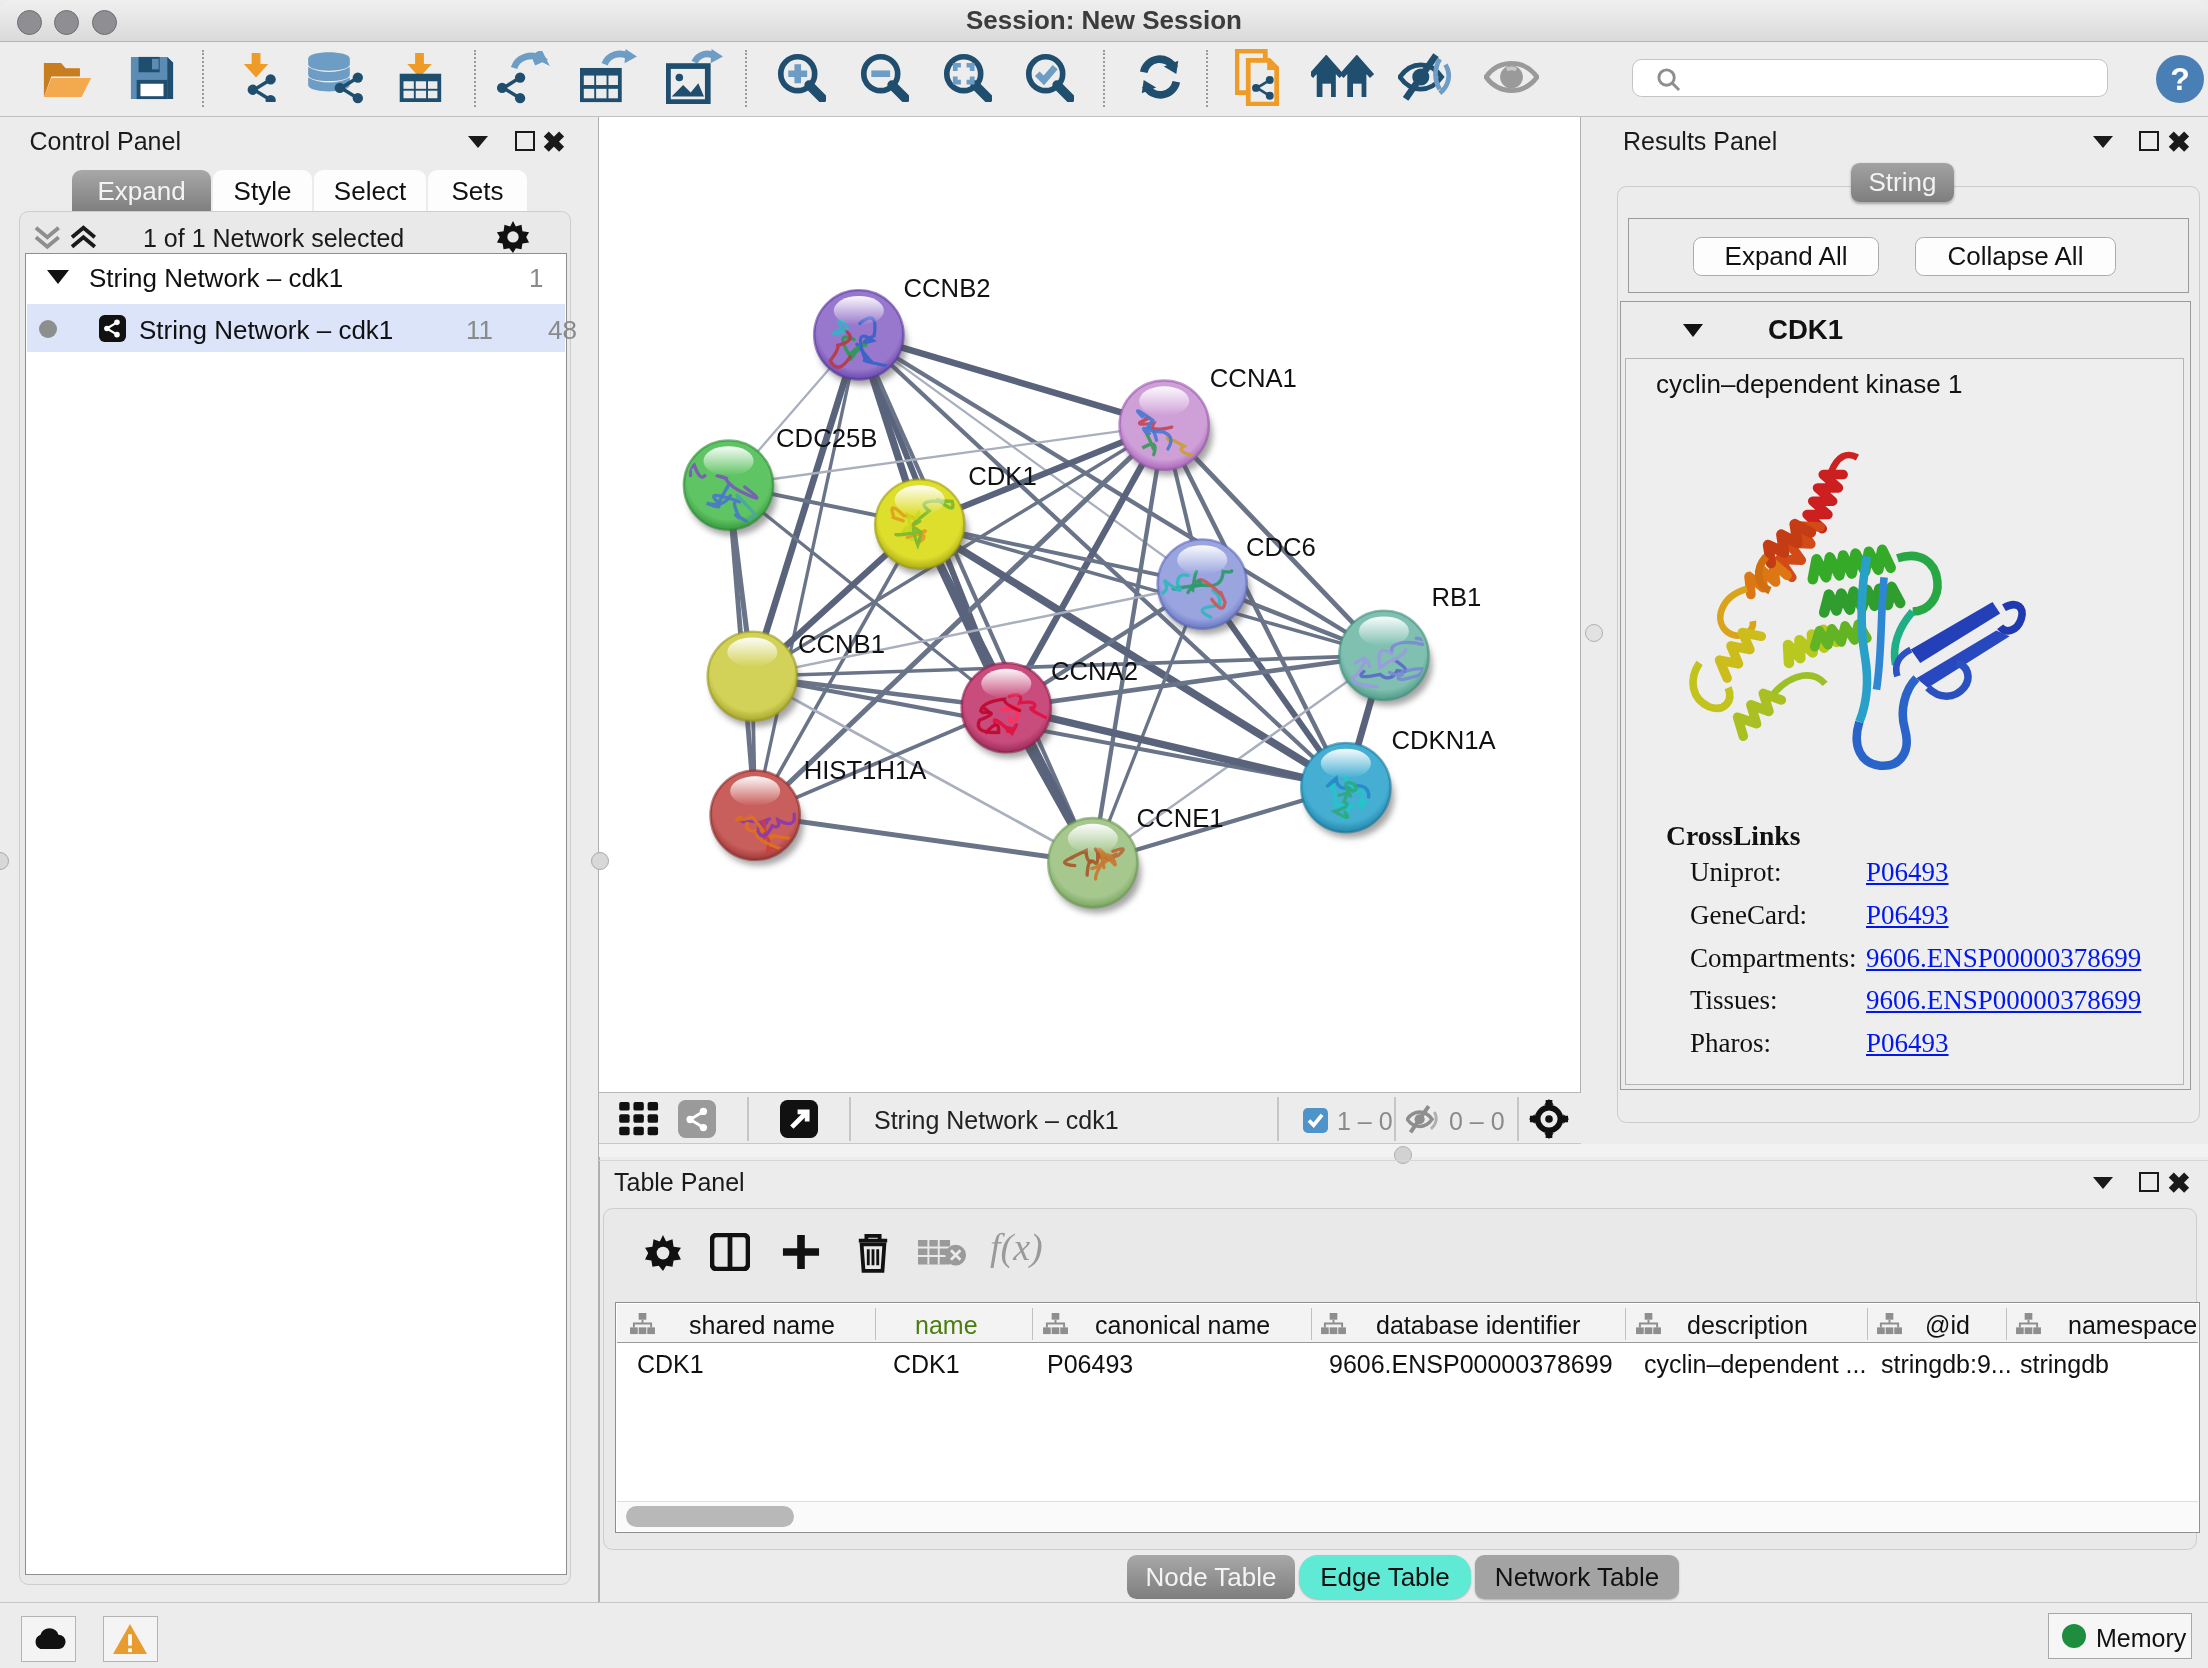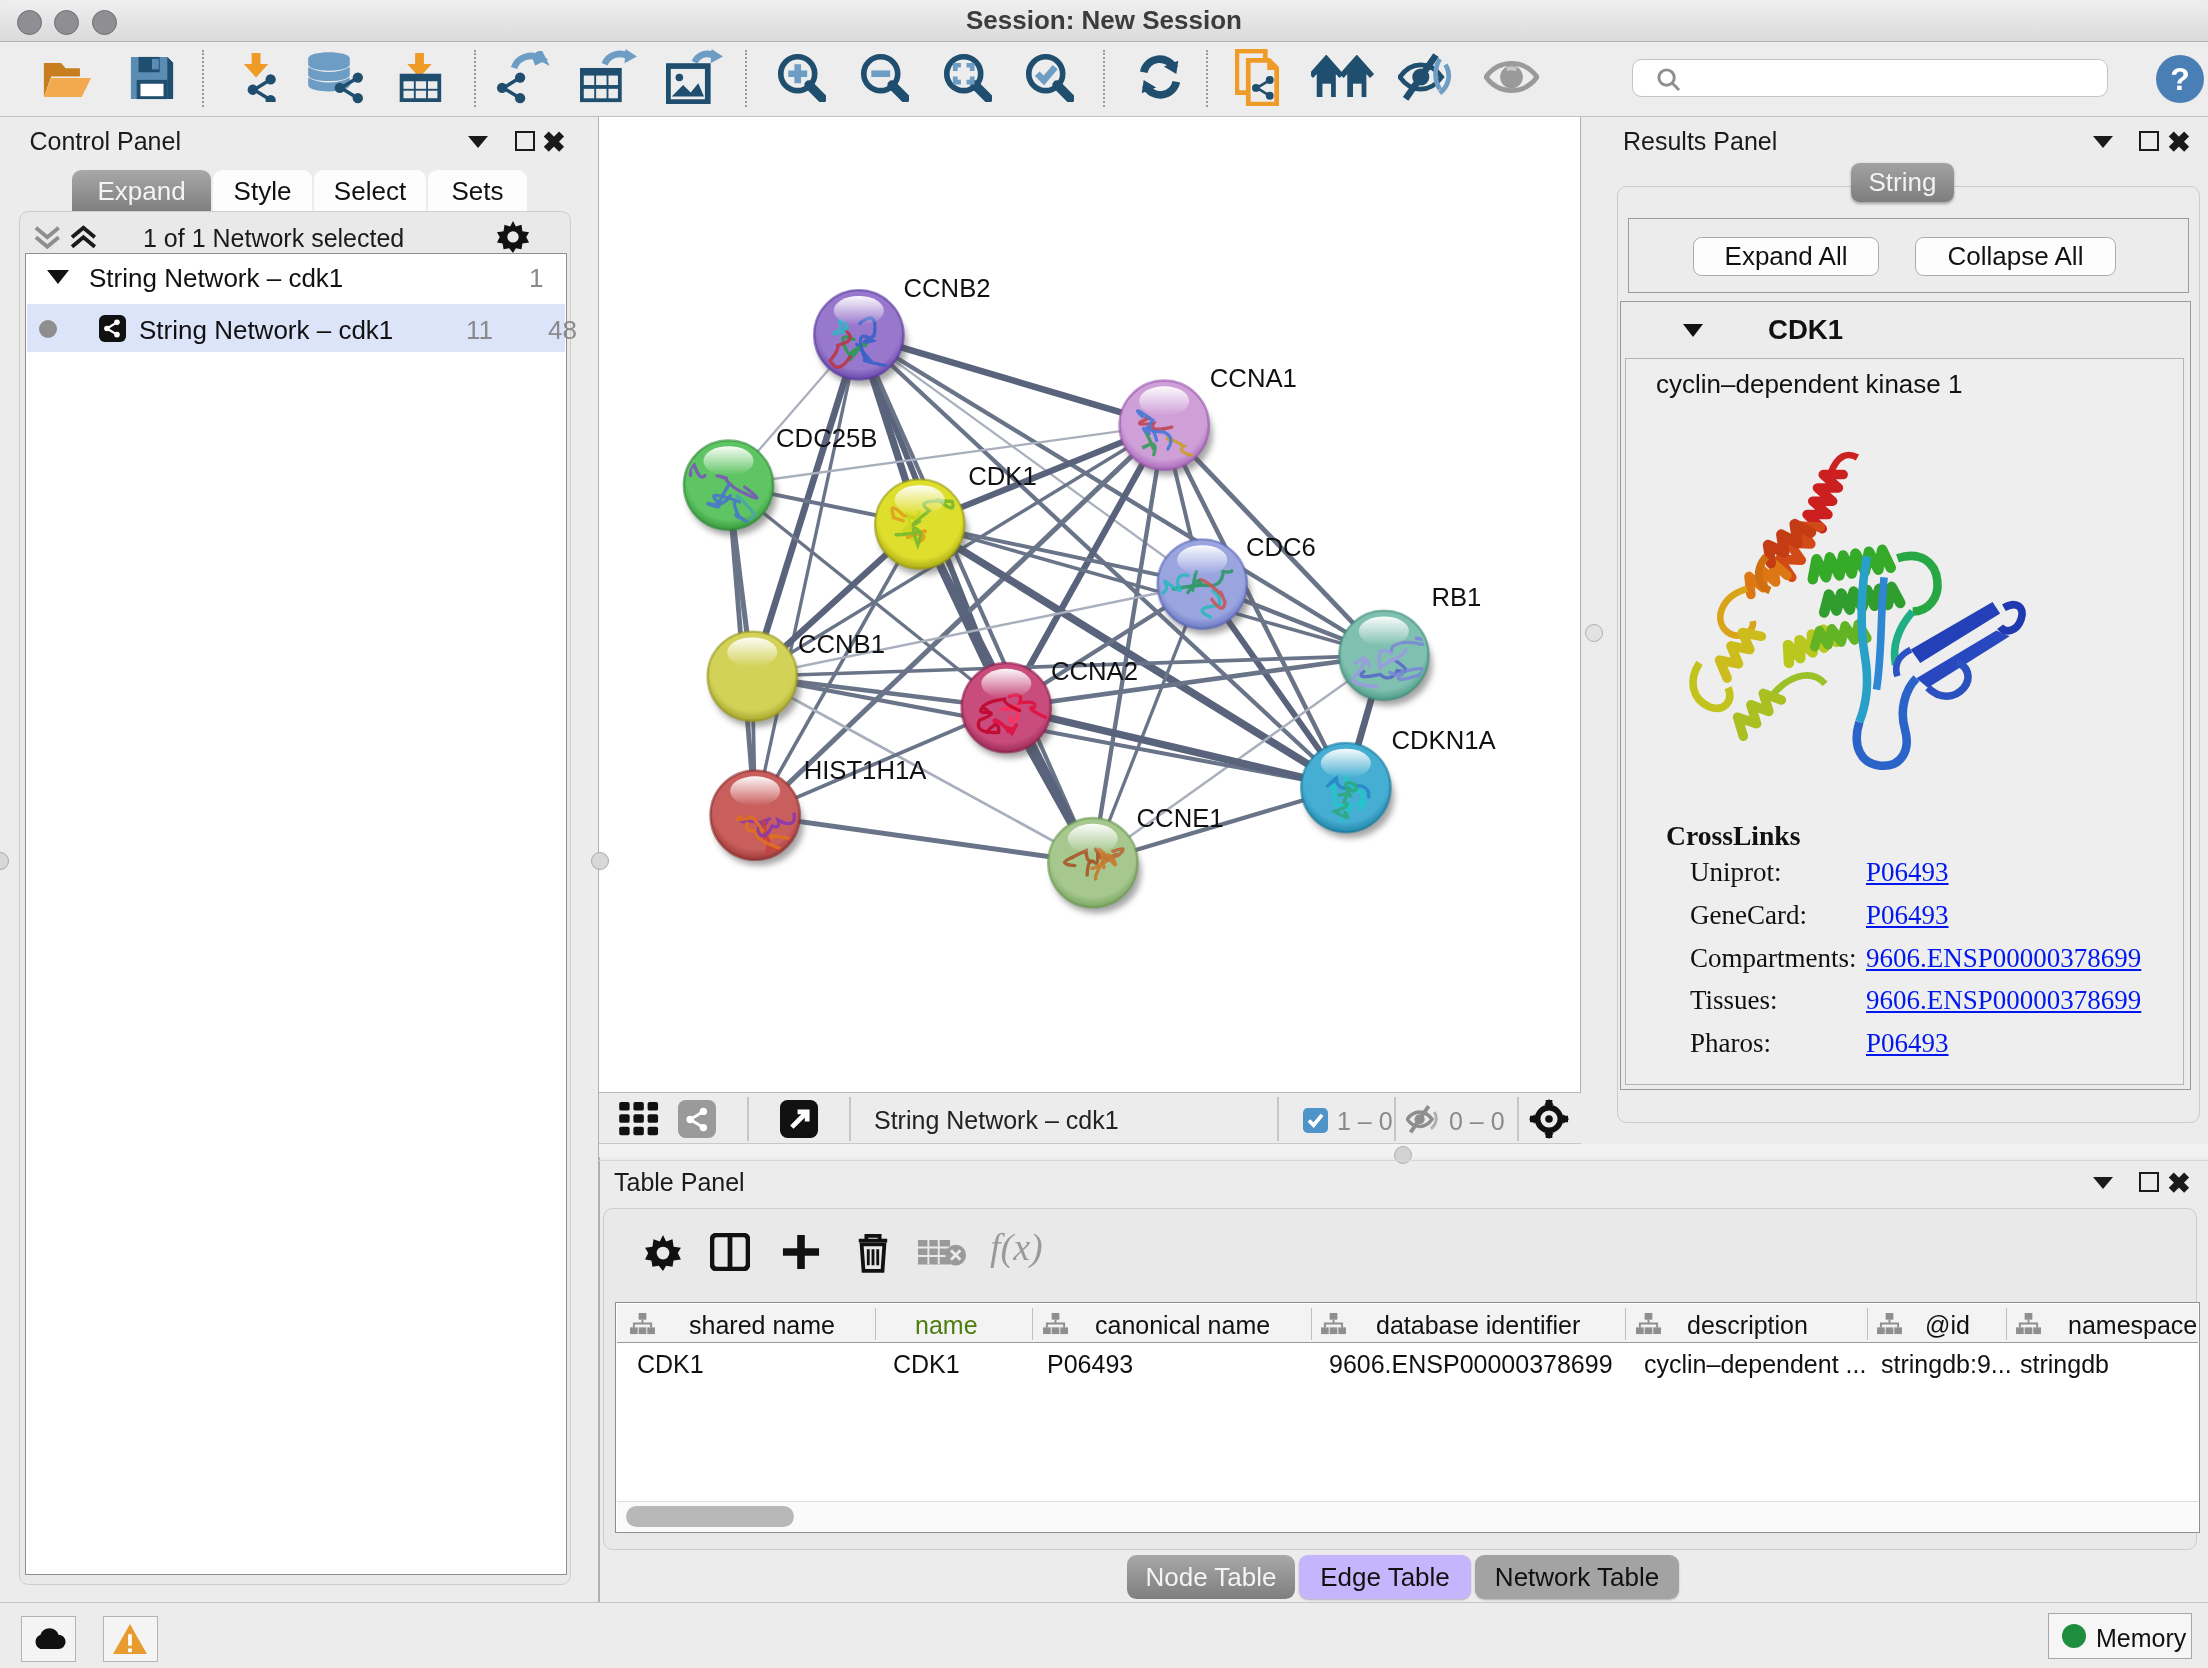--- a/index.html
+++ b/index.html
@@ -685,21 +685,21 @@
 <div class="abs" style="left:1047px;top:1350px;font-size:25px;color:#111;">P06493</div>
 <div class="abs" style="left:1329px;top:1350px;font-size:25px;color:#111;">9606.ENSP00000378699</div>
 <div class="abs" style="left:1644px;top:1350px;font-size:25px;color:#111;">cyclin–dependent ...</div>
 <div class="abs" style="left:1881px;top:1350px;font-size:25px;color:#111;">stringdb:9...</div>
 <div class="abs" style="left:2020px;top:1350px;font-size:25px;color:#111;">stringdb</div>
 
 <div class="abs" style="left:617px;top:1501px;width:1581px;height:30px;background:#fafafa;border-top:1px solid #ddd;box-sizing:border-box;"></div>
 <div class="abs" style="left:626px;top:1506px;width:168px;height:21px;background:#b8b8b8;border-radius:10.5px;"></div>
 
 <div class="abs" style="left:1127px;top:1555px;width:168px;height:44px;background:linear-gradient(#a8a8a8,#7e7e7e);border-radius:9.5px;color:#f4f4f4;font-size:26px;text-align:center;line-height:44px;">Node Table</div>
-<div class="abs" style="left:1299px;top:1555px;width:172px;height:44px;background:#c4b5fd;border-radius:9px;color:#111;font-size:26px;text-align:center;line-height:44px;box-shadow:0 1px 1.9px rgba(0,0,0,0.25);">Edge Table</div>
+<div class="abs" style="left:1299px;top:1555px;width:172px;height:44px;background:#5eead4;border-radius:19px;color:#111;font-size:26px;text-align:center;line-height:44px;box-shadow:0 1px 1.9px rgba(0,0,0,0.25);">Edge Table</div>
 <div class="abs" style="left:1475px;top:1555px;width:204px;height:44px;background:#a3a3a3;border-radius:9.5px;color:#111;font-size:26px;text-align:center;line-height:44px;box-shadow:0 1px 1.9px rgba(0,0,0,0.25);">Network Table</div>
 
 <div class="abs" style="left:0;top:1602px;width:2208px;height:67px;background:#ececec;border-top:1.9px solid #c6c6c6;box-sizing:border-box;"></div>
 <div class="abs" style="left:21px;top:1616px;width:55px;height:46px;background:#f4f4f4;border:1.9px solid #b4b4b4;box-sizing:border-box;"></div>
 <svg class="abs" style="left:31px;top:1628px" width="36" height="23" viewBox="0 0 38 24">
 <path d="M10 22 A8 8 0 0 1 10 7 A10 10 0 0 1 29 7 A7 7 0 0 1 29 22 Z" fill="#111"></path>
   </svg>
 <div class="abs" style="left:103px;top:1616px;width:55px;height:46px;background:#f4f4f4;border:1.9px solid #b4b4b4;box-sizing:border-box;"></div>
 <svg class="abs" style="left:112px;top:1623px" width="36" height="32" viewBox="0 0 38 34">
 <path d="M19 1 L37 33 L1 33 Z" fill="#e89b2e"></path>

